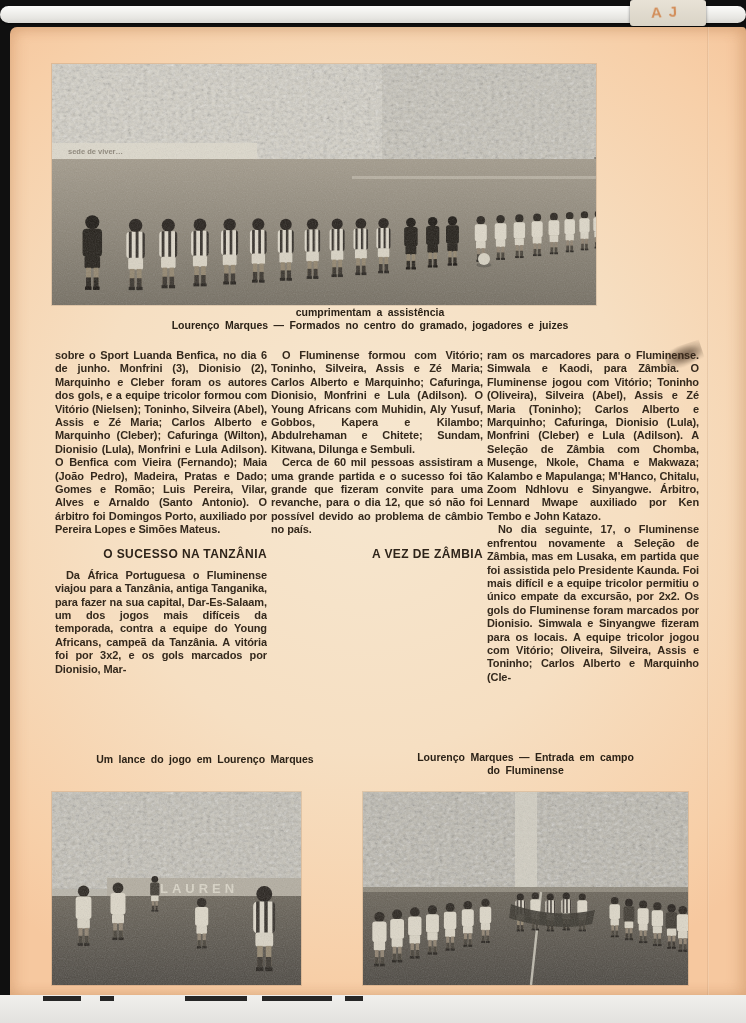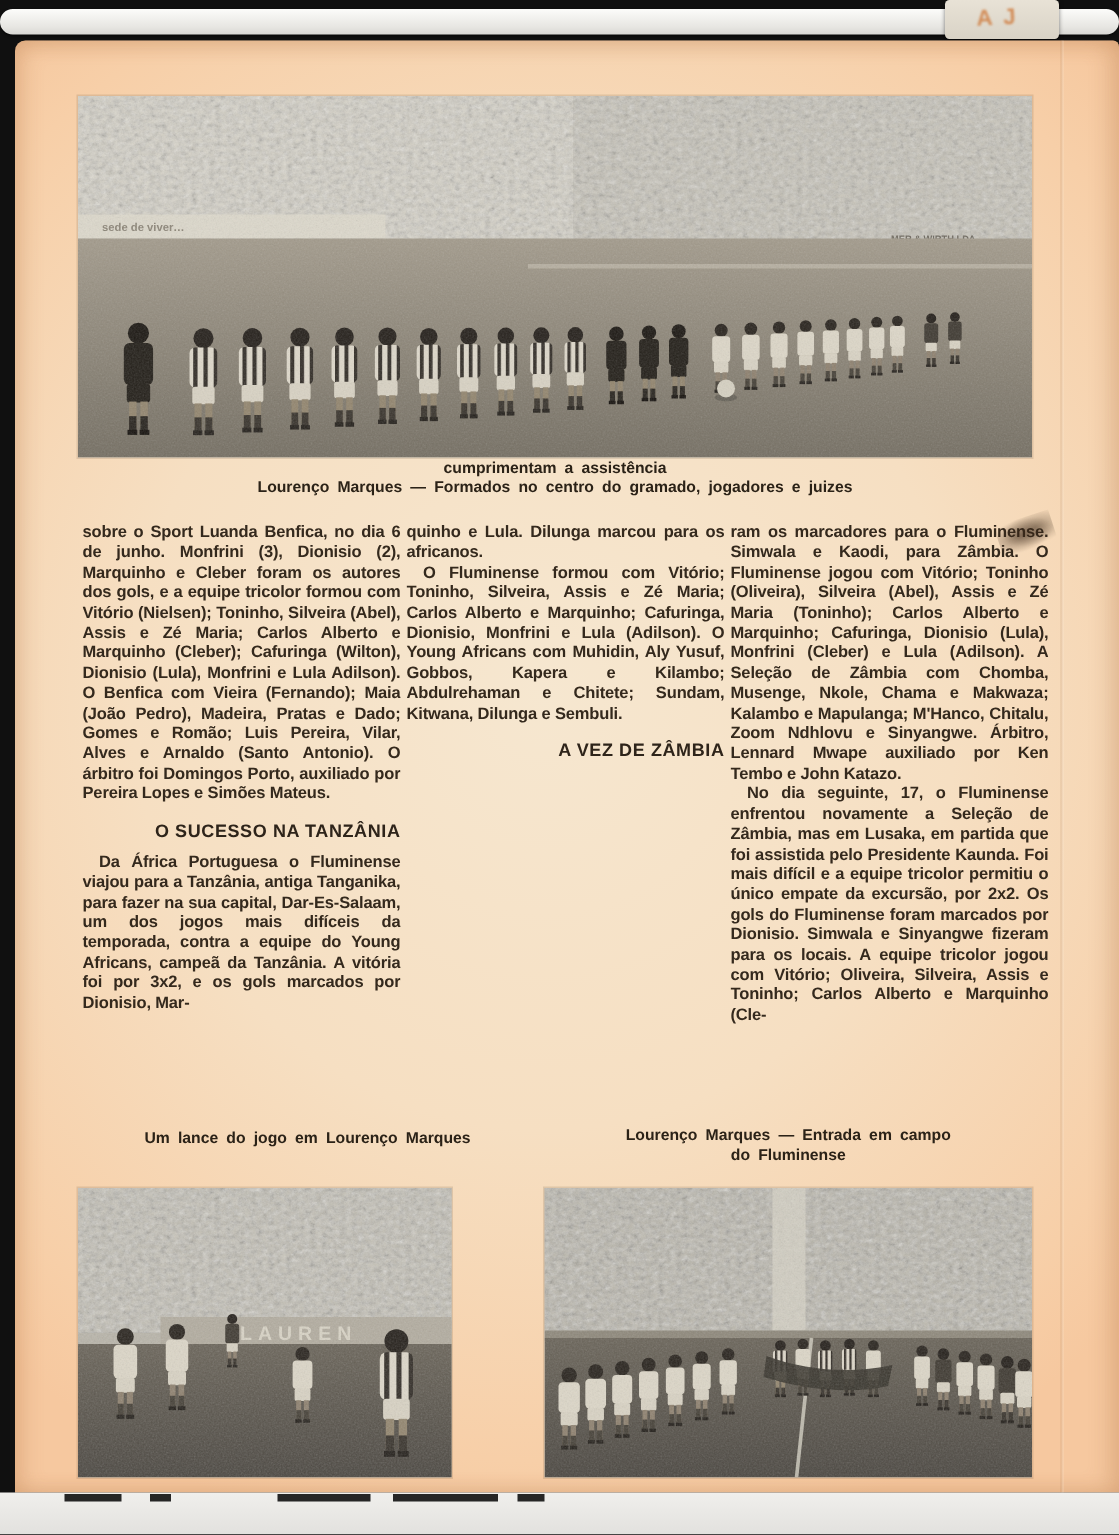--- a/index.html
+++ b/index.html
@@ -35,21 +35,21 @@
                inset -7px 0 14px rgba(150,85,35,.18);
   }
   .page-fold{
     position:absolute;left:697px;top:0;width:2px;height:100%;
     background:linear-gradient(to right, rgba(140,80,35,.18), rgba(255,245,230,.3));
   }
   .photo{
     position:absolute;background:#b9b5aa;overflow:hidden;
     box-shadow:0 0 0 1px rgba(90,70,50,.15);
   }
-  .photo-top{left:42px;top:37px;width:636px;height:241px;}
+  .photo-top{left:42px;top:37px;width:544px;height:241px;}
   .photo-bl{left:42px;top:765px;width:249px;height:193px;}
   .photo-br{left:353px;top:765px;width:325px;height:193px;}
   .caption{
     position:absolute;font-weight:700;font-size:10.5px;line-height:13px;
     color:#2b2217;text-align:center;word-spacing:2.5px;
   }
   .caption-top{left:42px;top:279px;width:636px;}
   .caption-bl{left:45px;top:726px;width:300px;}
   .caption-br{left:353px;top:724px;width:325px;}
   .columns{
@@ -212,22 +212,22 @@
     <div>Lourenço Marques — Formados no centro do gramado, jogadores e juizes</div>
   </div>
 
   <div class="columns">
     <div class="col">
       <p>sobre o Sport Luanda Benfica, no dia 6 de junho. Monfrini (3), Dionisio (2), Marquinho e Cleber foram os autores dos gols, e a equipe tricolor formou com Vitório (Nielsen); Toninho, Silveira (Abel), Assis e Zé Maria; Carlos Alberto e Marquinho (Cleber); Cafuringa (Wilton), Dionisio (Lula), Monfrini e Lula Adilson). O Benfica com Vieira (Fernando); Maia (João Pedro), Madeira, Pratas e Dado; Gomes e Romão; Luis Pereira, Vilar, Alves e Arnaldo (Santo Antonio). O árbitro foi Domingos Porto, auxiliado por Pereira Lopes e Simões Mateus.</p>
       <div class="col-heading">O SUCESSO NA TANZÂNIA</div>
       <p class="indent">Da África Portuguesa o Fluminense viajou para a Tanzânia, antiga Tanganika, para fazer na sua capital, Dar-Es-Salaam, um dos jogos mais difíceis da temporada, contra a equipe do Young Africans, campeã da Tanzânia. A vitória foi por 3x2, e os gols marcados por Dionisio, Mar-</p>
     </div>
     <div class="col">
-      <p>quinho e Lula. Dilunga marcou para os africanos.</p>
       <p class="indent">O Fluminense formou com Vitório; Toninho, Silveira, Assis e Zé Maria; Carlos Alberto e Marquinho; Cafuringa, Dionisio, Monfrini e Lula (Adilson). O Young Africans com Muhidin, Aly Yusuf, Gobbos, Kapera e Kilambo; Abdulrehaman e Chitete; Sundam, Kitwana, Dilunga e Sembuli.</p>
+      <p class="indent">Cerca de 60 mil pessoas assistiram a uma grande partida e o sucesso foi tão grande que fizeram convite para uma revanche, para o dia 12, que só não foi possível devido ao problema de câmbio no país.</p>
       <div class="col-heading">A VEZ DE ZÂMBIA</div>
     </div>
     <div class="col">
       <p>ram os marcadores para o Fluminense. Simwala e Kaodi, para Zâmbia. O Fluminense jogou com Vitório; Toninho (Oliveira), Silveira (Abel), Assis e Zé Maria (Toninho); Carlos Alberto e Marquinho; Cafuringa, Dionisio (Lula), Monfrini (Cleber) e Lula (Adilson). A Seleção de Zâmbia com Chomba, Musenge, Nkole, Chama e Makwaza; Kalambo e Mapulanga; M'Hanco, Chitalu, Zoom Ndhlovu e Sinyangwe. Árbitro, Lennard Mwape auxiliado por Ken Tembo e John Katazo.</p>
       <p class="indent">No dia seguinte, 17, o Fluminense enfrentou novamente a Seleção de Zâmbia, mas em Lusaka, em partida que foi assistida pelo Presidente Kaunda. Foi mais difícil e a equipe tricolor permitiu o único empate da excursão, por 2x2. Os gols do Fluminense foram marcados por Dionisio. Simwala e Sinyangwe fizeram para os locais. A equipe tricolor jogou com Vitório; Oliveira, Silveira, Assis e Toninho; Carlos Alberto e Marquinho (Cle-</p>
     </div>
   </div>
 
   <div class="caption caption-br">
     <div>Lourenço Marques — Entrada em campo</div>

